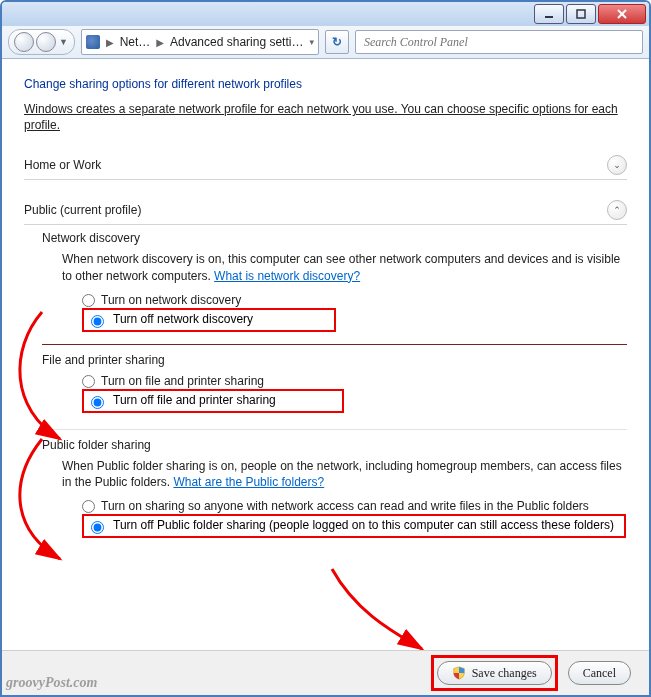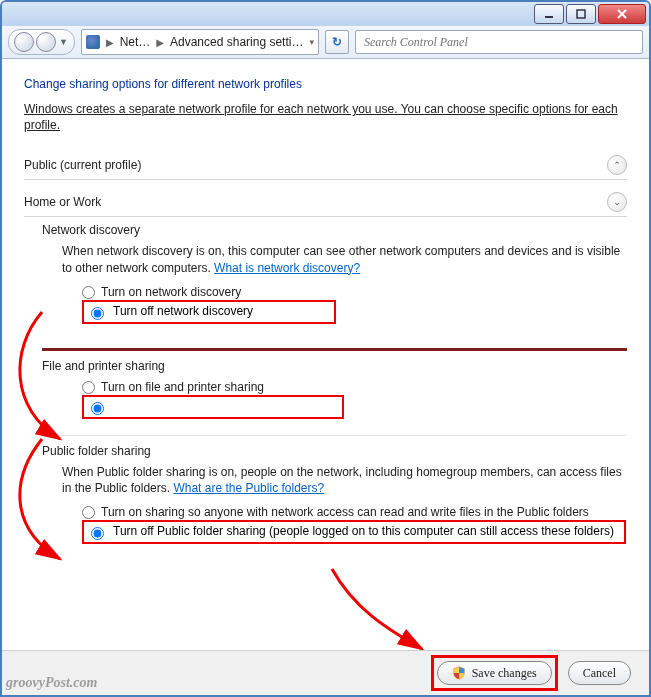--- a/index.html
+++ b/index.html
@@ -89,50 +89,51 @@
     </div>
     <div class="searchbox">
       <input type="text" placeholder="Search Control Panel" style="">
     </div>
   </div>
 
   <div class="content">
     <h1>Change sharing options for different network profiles</h1>
     <p class="intro">Windows creates a separate network profile for each network you use. You can choose specific options for each profile.</p>
 
+    <div class="section-hdr">
+      <span>Home or Work</span>
+      <span class="chev">⌄</span>
+    </div>
+
     <div class="section-hdr" style="margin-top:14px;">
       <span>Public (current profile)</span>
       <span class="chev">⌃</span>
-    </div>
-
-    <div class="section-hdr">
-      <span>Home or Work</span>
-      <span class="chev">⌄</span>
     </div>
 
     <div class="subhdr">Network discovery</div>
     <p class="para">
       <span>When network discovery is on, this computer can see other network computers and devices and is visible to other network computers. </span><a>What is network discovery?</a>
     </p>
     <label class="radio-row">
       <input type="radio" name="nd" style="">
       <span>Turn on network discovery</span>
     </label>
     <div class="hl-box hl" style="width:240px;">
       <input type="radio" name="nd" checked="" style="">
       <span>Turn off network discovery</span>
     </div>
 
-    <div class="subhdr" style="margin-top:24px;border-top:3px solid #7f1d1d;padding-top:8px;">File and printer sharing</div>
+    <div class="subhdr" style="margin-top:12px;border-top:1px solid #7f1d1d;padding-top:8px;">File and printer sharing</div>
     <label class="radio-row">
       <input type="radio" name="fp" style="">
       <span>Turn on file and printer sharing</span>
     </label>
     <div class="hl-box hl" style="width:248px;">
       <input type="radio" name="fp" checked="" style="">
+      <span>Turn off file and printer sharing</span>
     </div>
 
     <div class="subhdr" style="margin-top:16px;border-top:1px solid #e3e3e3;padding-top:8px;">Public folder sharing</div>
     <p class="para">
       <span>When Public folder sharing is on, people on the network, including homegroup members, can access files in the Public folders. </span><a>What are the Public folders?</a>
     </p>
     <label class="radio-row">
       <input type="radio" name="pf" style="">
       <span>Turn on sharing so anyone with network access can read and write files in the Public folders</span>
     </label>

